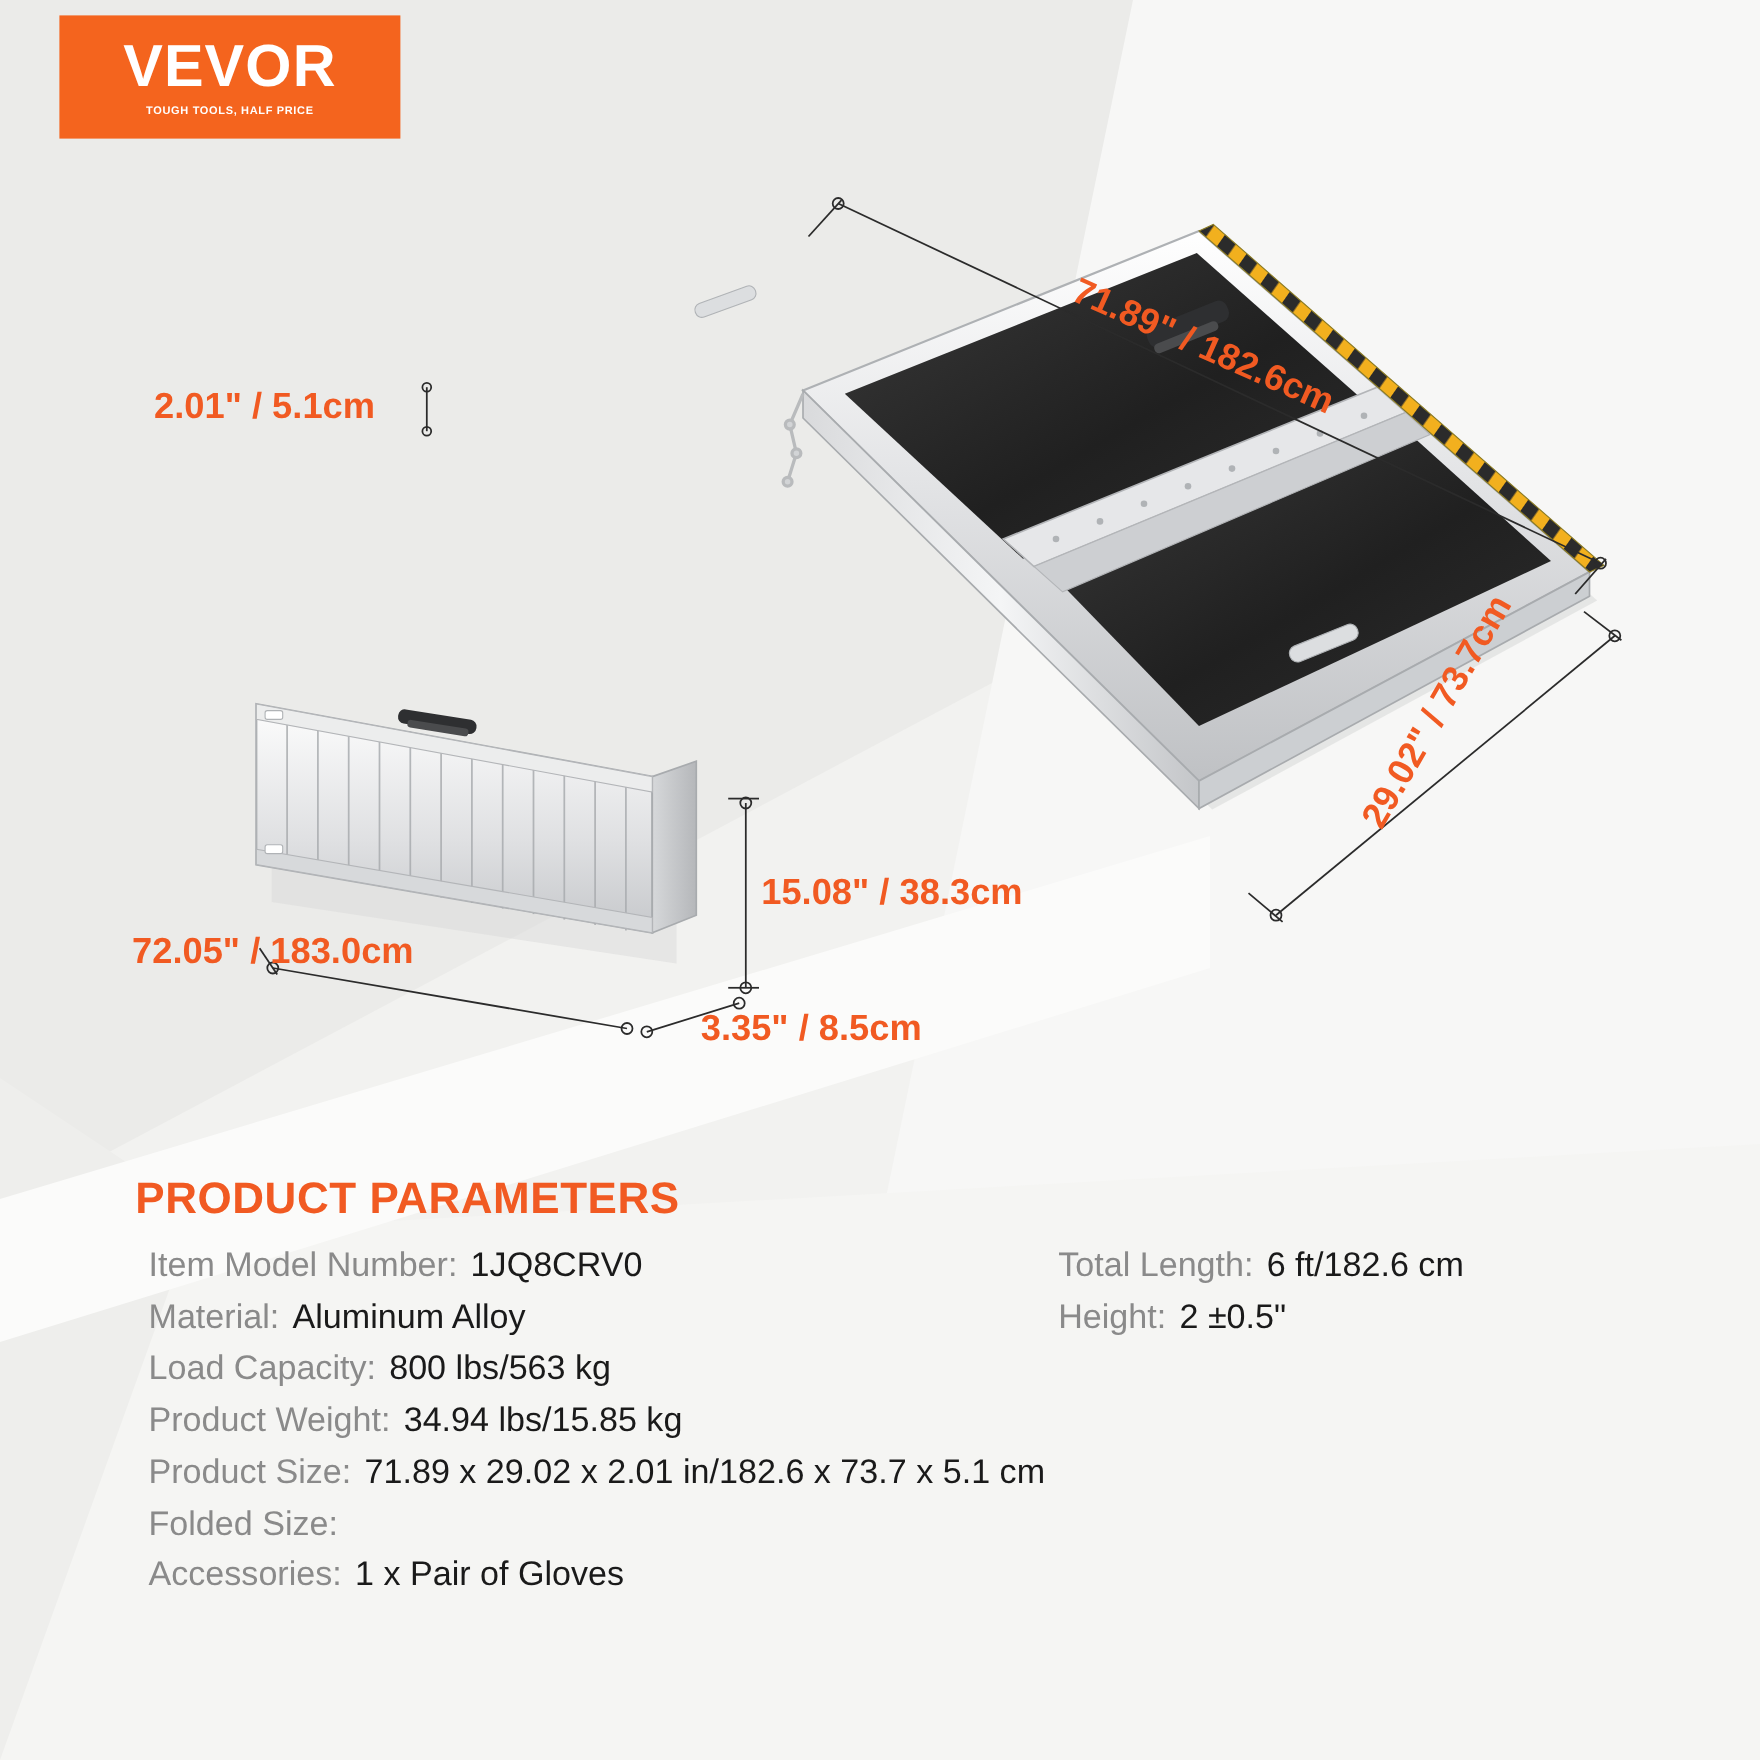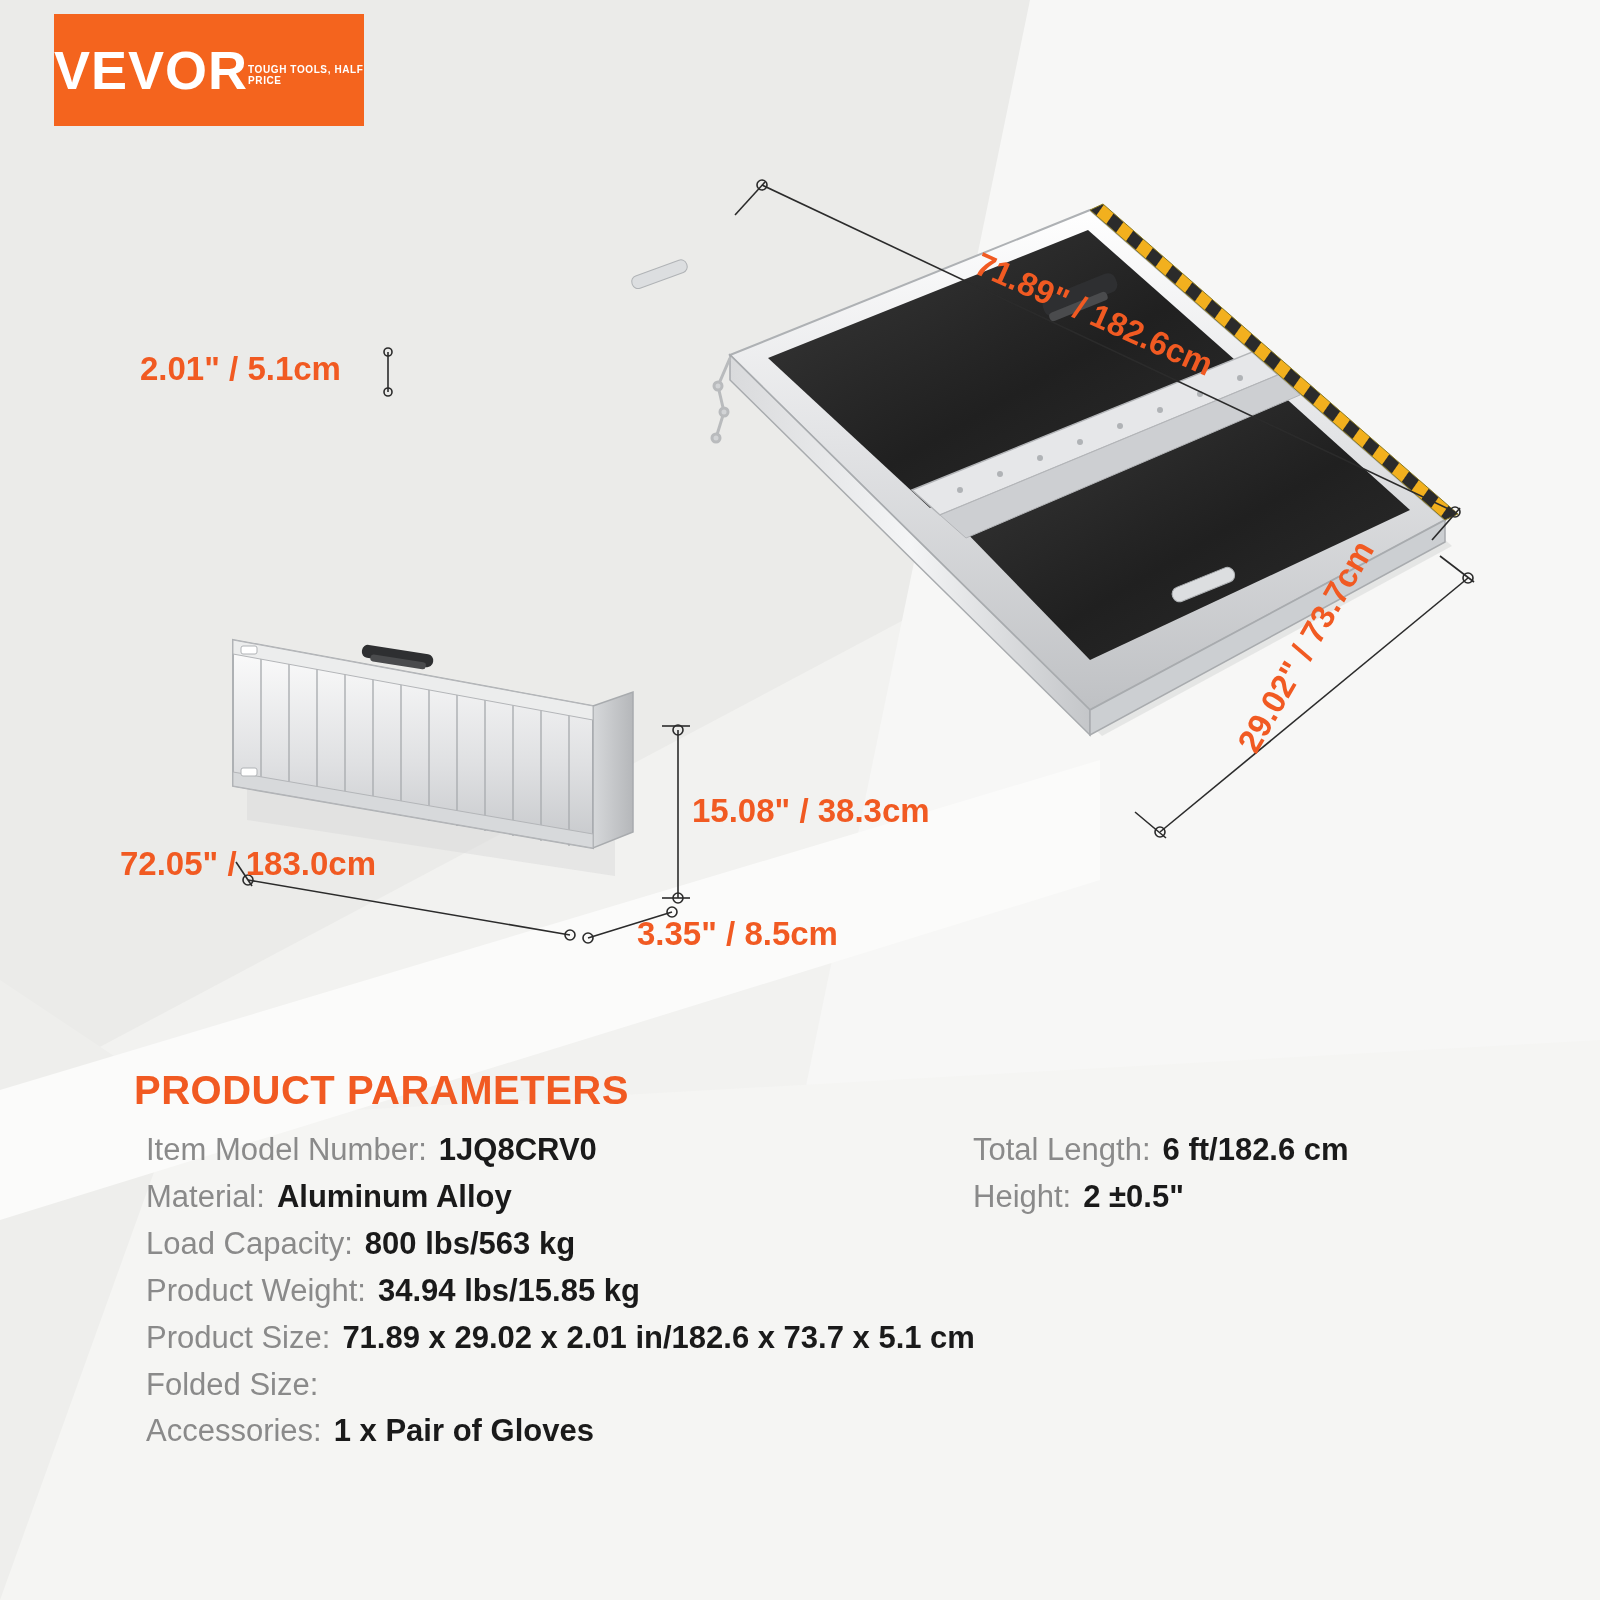--- a/index.html
+++ b/index.html
@@ -57,20 +57,21 @@
     clip-path: polygon(0 330px, 1100px 0, 1100px 120px, 0 460px);
   }
 
   
   #logo {
     position: absolute;
     left: 54px; top: 14px;
     width: 310px; height: 112px;
     background: #f4641e;
     display: flex;
+    flex-direction: column;
     align-items: center;
     justify-content: center;
   }
   #logo .wordmark {
     color: #ffffff;
     font-size: 54px;
     font-weight: bold;
     letter-spacing: 1px;
     line-height: 1;
     font-family: "Liberation Sans", sans-serif;
@@ -110,21 +111,21 @@
   #dim-length      { left: 985px; top: 245px; font-size: 33px; transform: rotate(24deg); transform-origin: left top; }
   #dim-width       { left: 1230px; top: 740px; font-size: 33px; transform: rotate(-60deg); transform-origin: left top; }
   #dim-height      { left: 140px; top: 350px; font-size: 33px; }
   #dim-folded-len  { left: 120px; top: 845px; font-size: 33px; }
   #dim-folded-h    { left: 692px; top: 792px; font-size: 33px; }
   #dim-folded-d    { left: 637px; top: 915px; font-size: 33px; }
 
   
   #params {
     position: absolute;
-    left: 16px; top: 1050px;
+    left: 5px; top: 1050px;
     width: 1472px; height: 520px;
   }
   #params-title {
     position: absolute;
     left: 118px; top: 18px;
     color: #f15a22;
     font-size: 40px;
     font-weight: bold;
     letter-spacing: 0.5px;
     font-family: "Liberation Sans", sans-serif;
@@ -142,21 +143,21 @@
   .spec-key {
     color: #8a8a8a;
     font-size: 31px;
     font-family: "Liberation Sans", sans-serif;
     white-space: nowrap;
     margin-left: 12px;
   }
   .spec-val {
     color: #1a1a1a;
     font-size: 31px;
-    font-weight: bold;
+    font-weight: normal;
     font-family: "Liberation Sans", sans-serif;
     margin-left: 12px;
     white-space: nowrap;
   }
 </style>
 </head>
 <body>
 
 <div id="bg-base"></div>
 <div id="bg-top-wedge"></div>

